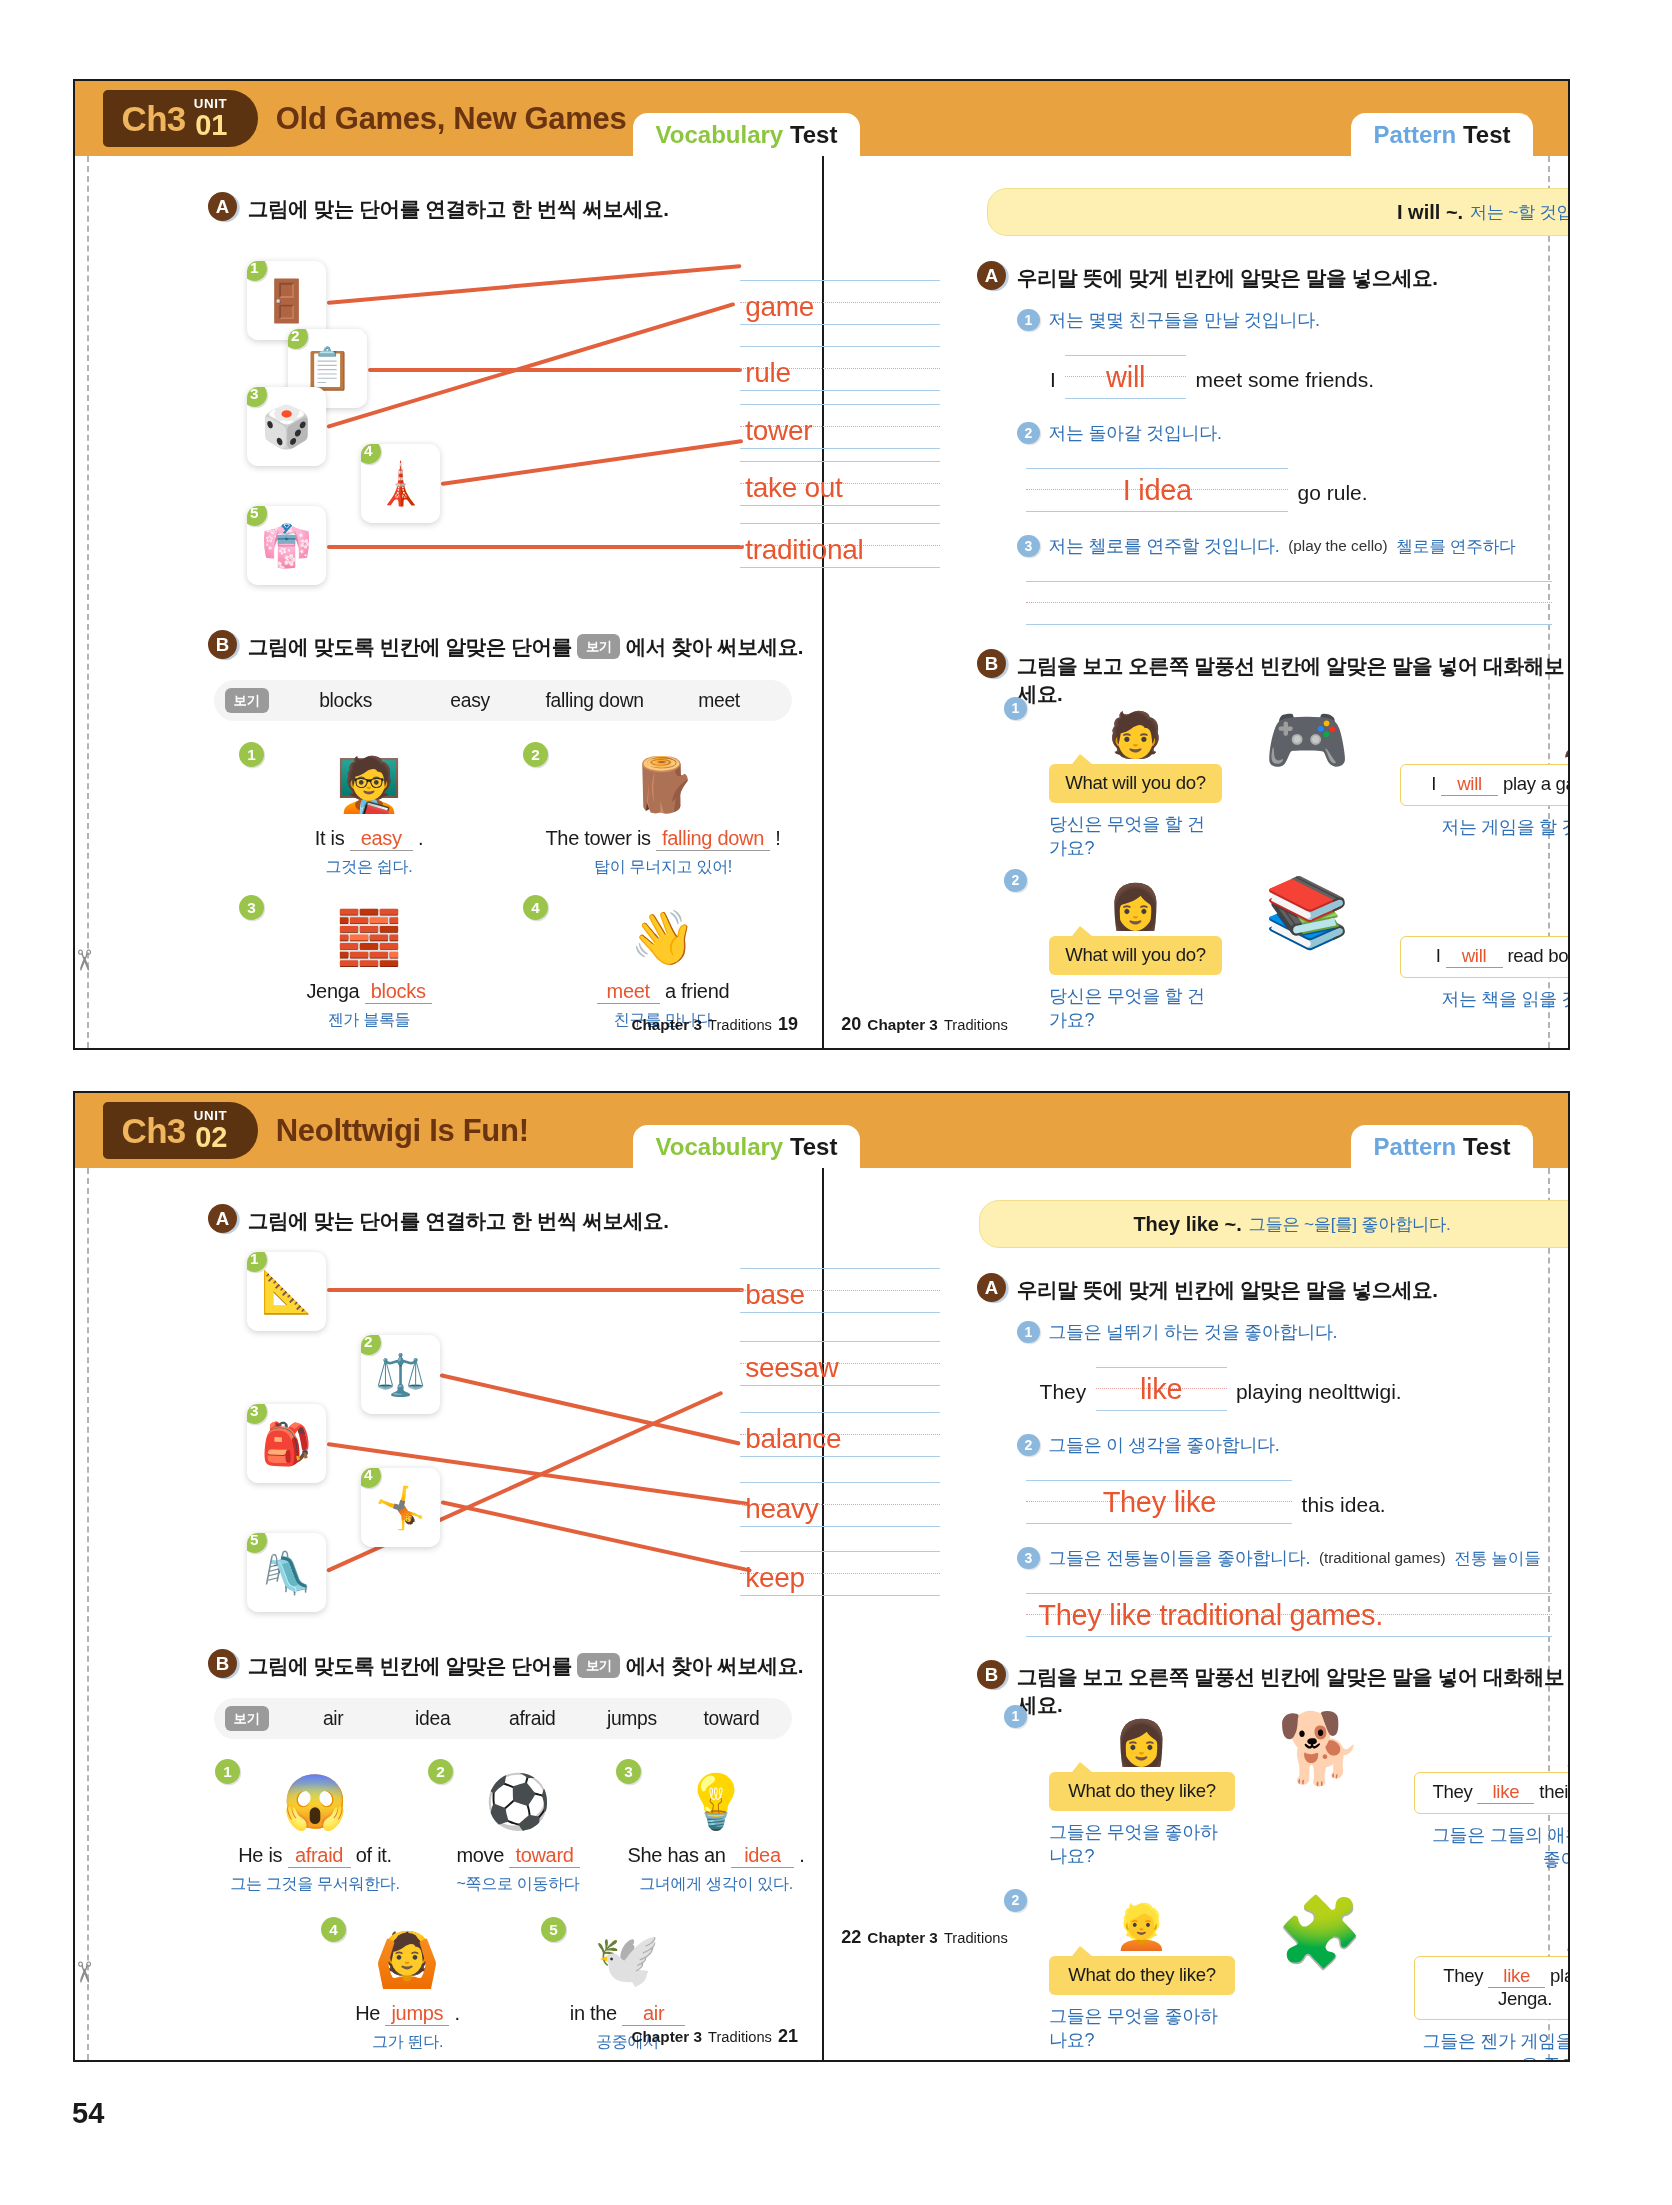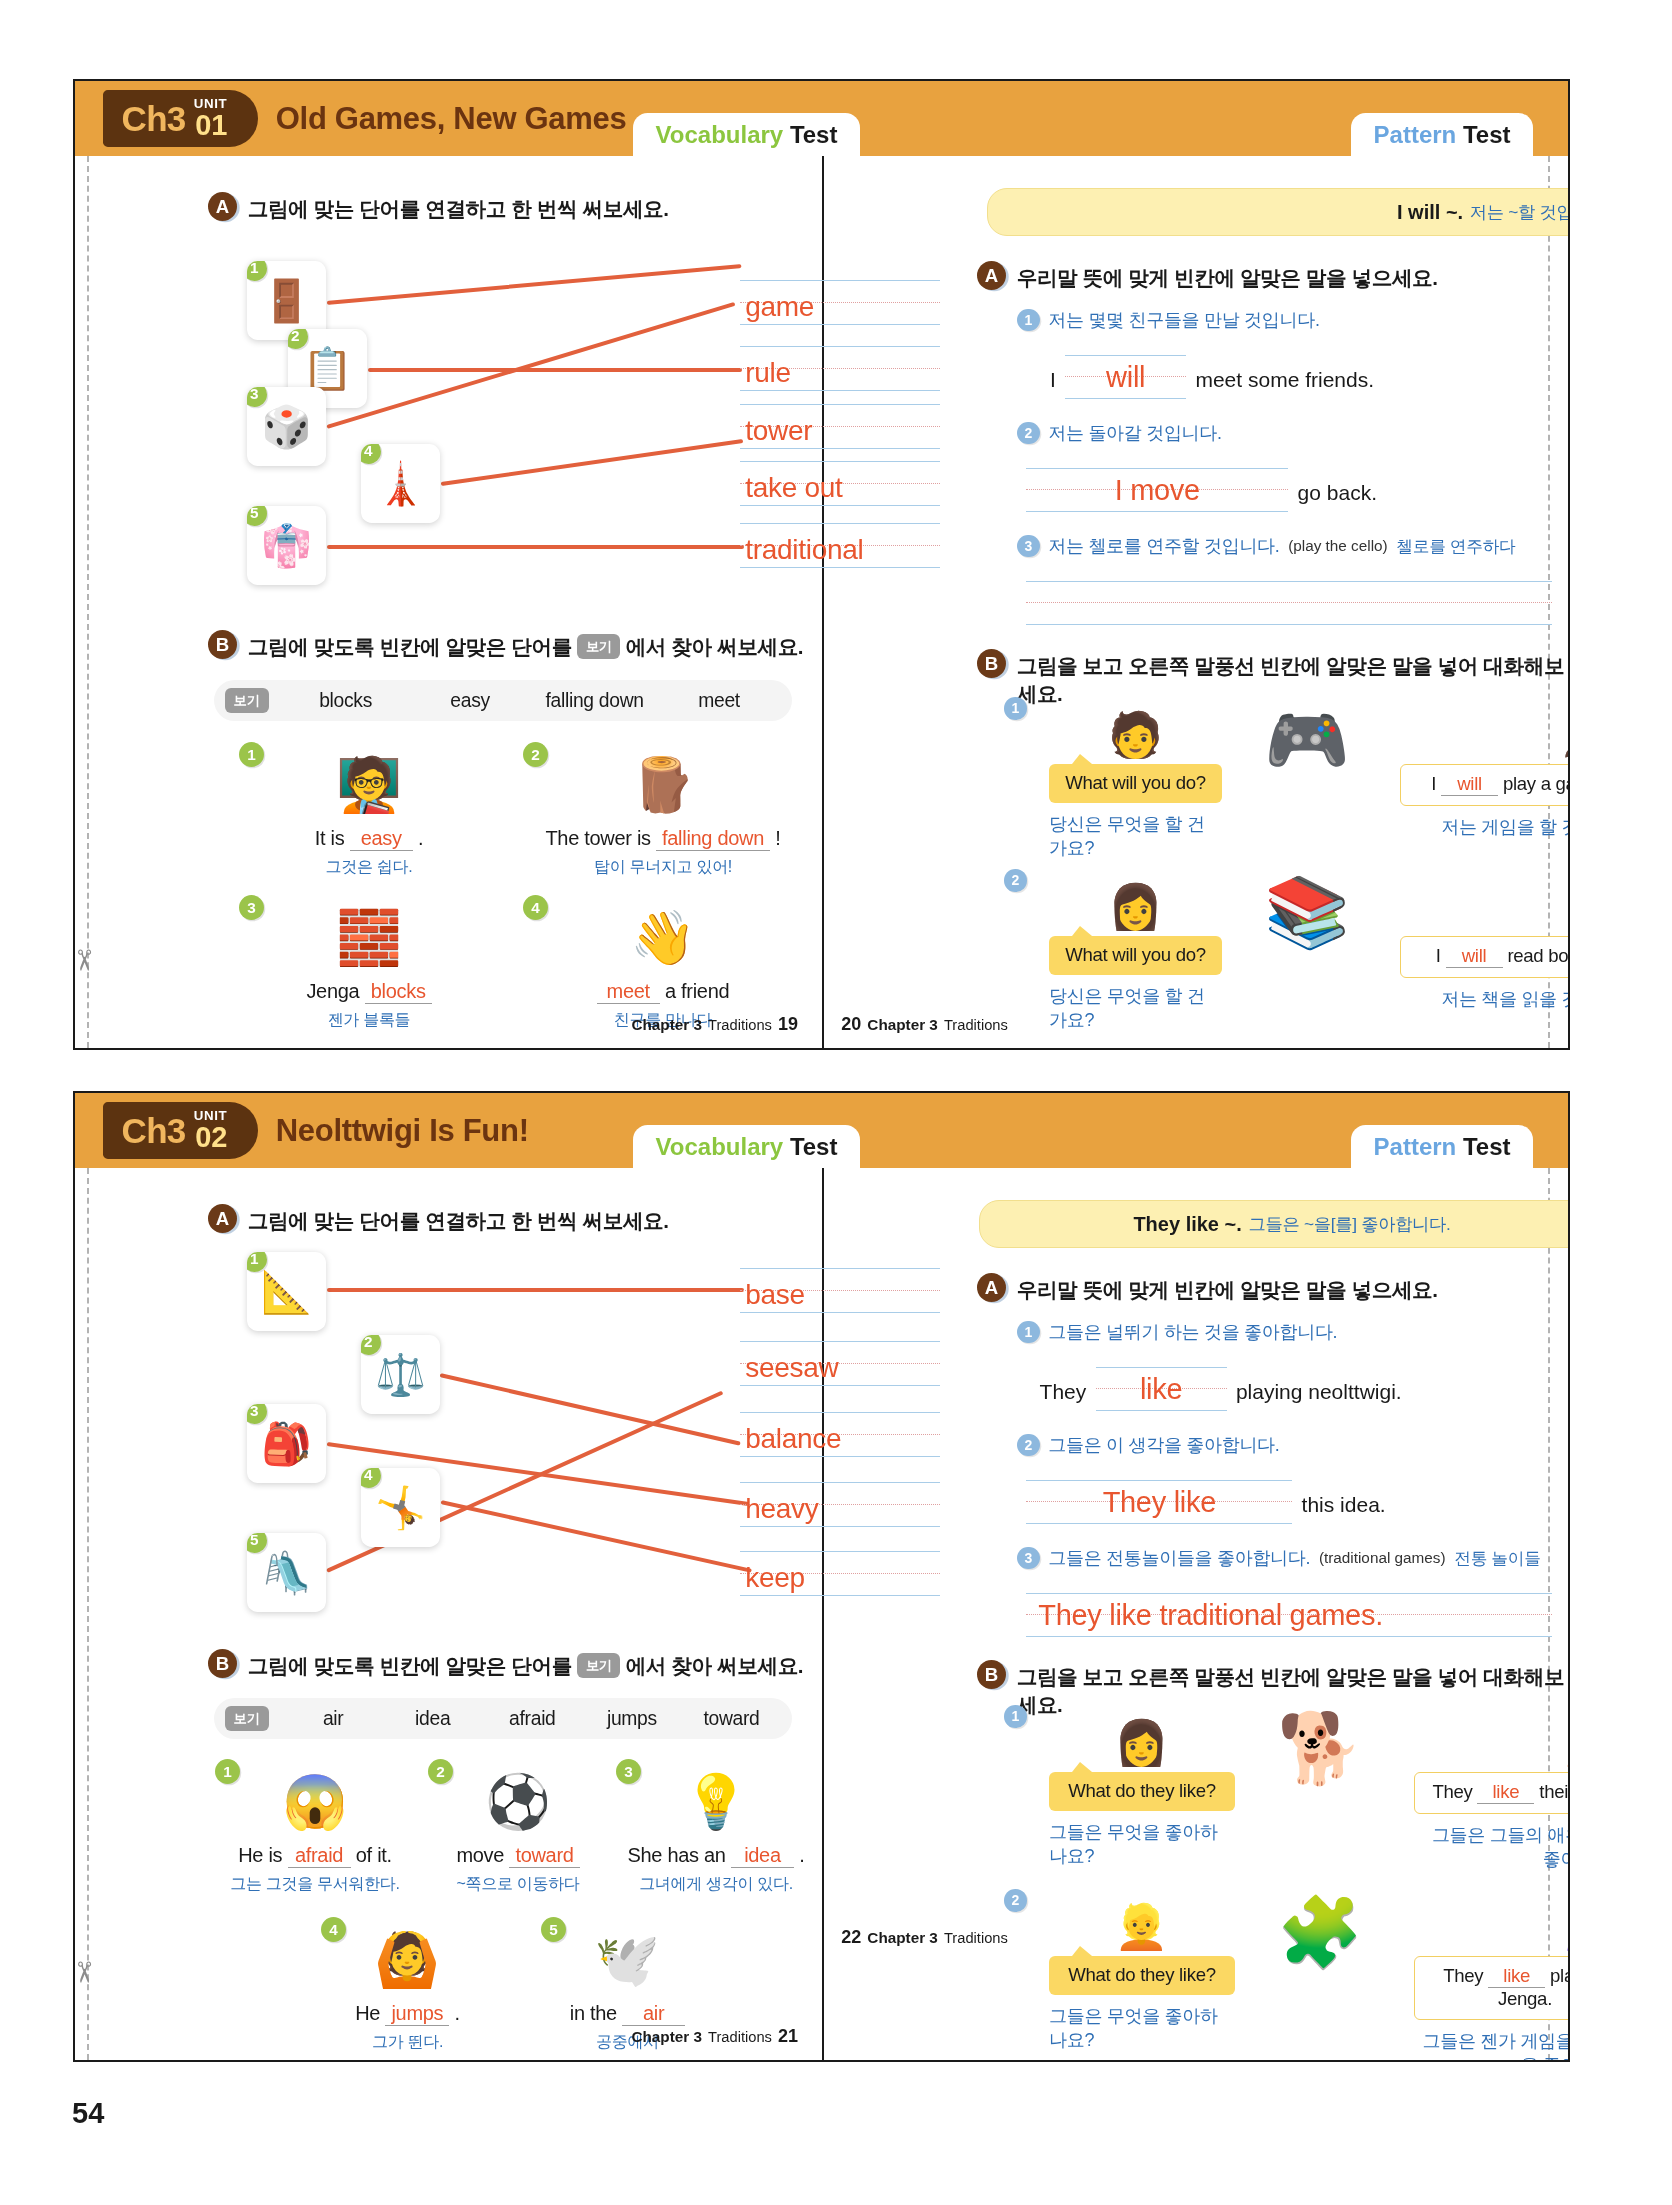--- a/index.html
+++ b/index.html
@@ -428,23 +428,23 @@
       <div style="position:absolute;left:193px;top:265px;width:619px;">
         <div class="p-ko-line">
           <span class="pnum">2</span>
           <span class="p-ko">저는 돌아갈 것입니다.</span>
         </div>
         <div class="ans-row" style="margin-top:14.7px;margin-left:9.3px;">
           <div class="ans-field" style="width:262px;">
             <div class="rule-line" style="top:8px"></div>
                 <div class="rule-line mid" style="top:29px"></div>
                 <div class="rule-line" style="top:51px"></div>
-            <div class="ans-txt">I move</div>
-          </div>
-          <span class="ans-tail">go back.</span>
+            <div class="ans-txt">I idea</div>
+          </div>
+          <span class="ans-tail">go rule.</span>
         </div>
       </div>
 
       <div style="position:absolute;left:193px;top:378px;width:619px;">
         <div class="p-ko-line">
           <span class="pnum">3</span>
           <span class="p-ko">저는 첼로를 연주할 것입니다.</span>
           <span class="p-hint-en">(play the cello)</span>
           <span class="p-hint-ko">첼로를 연주하다</span>
         </div>

